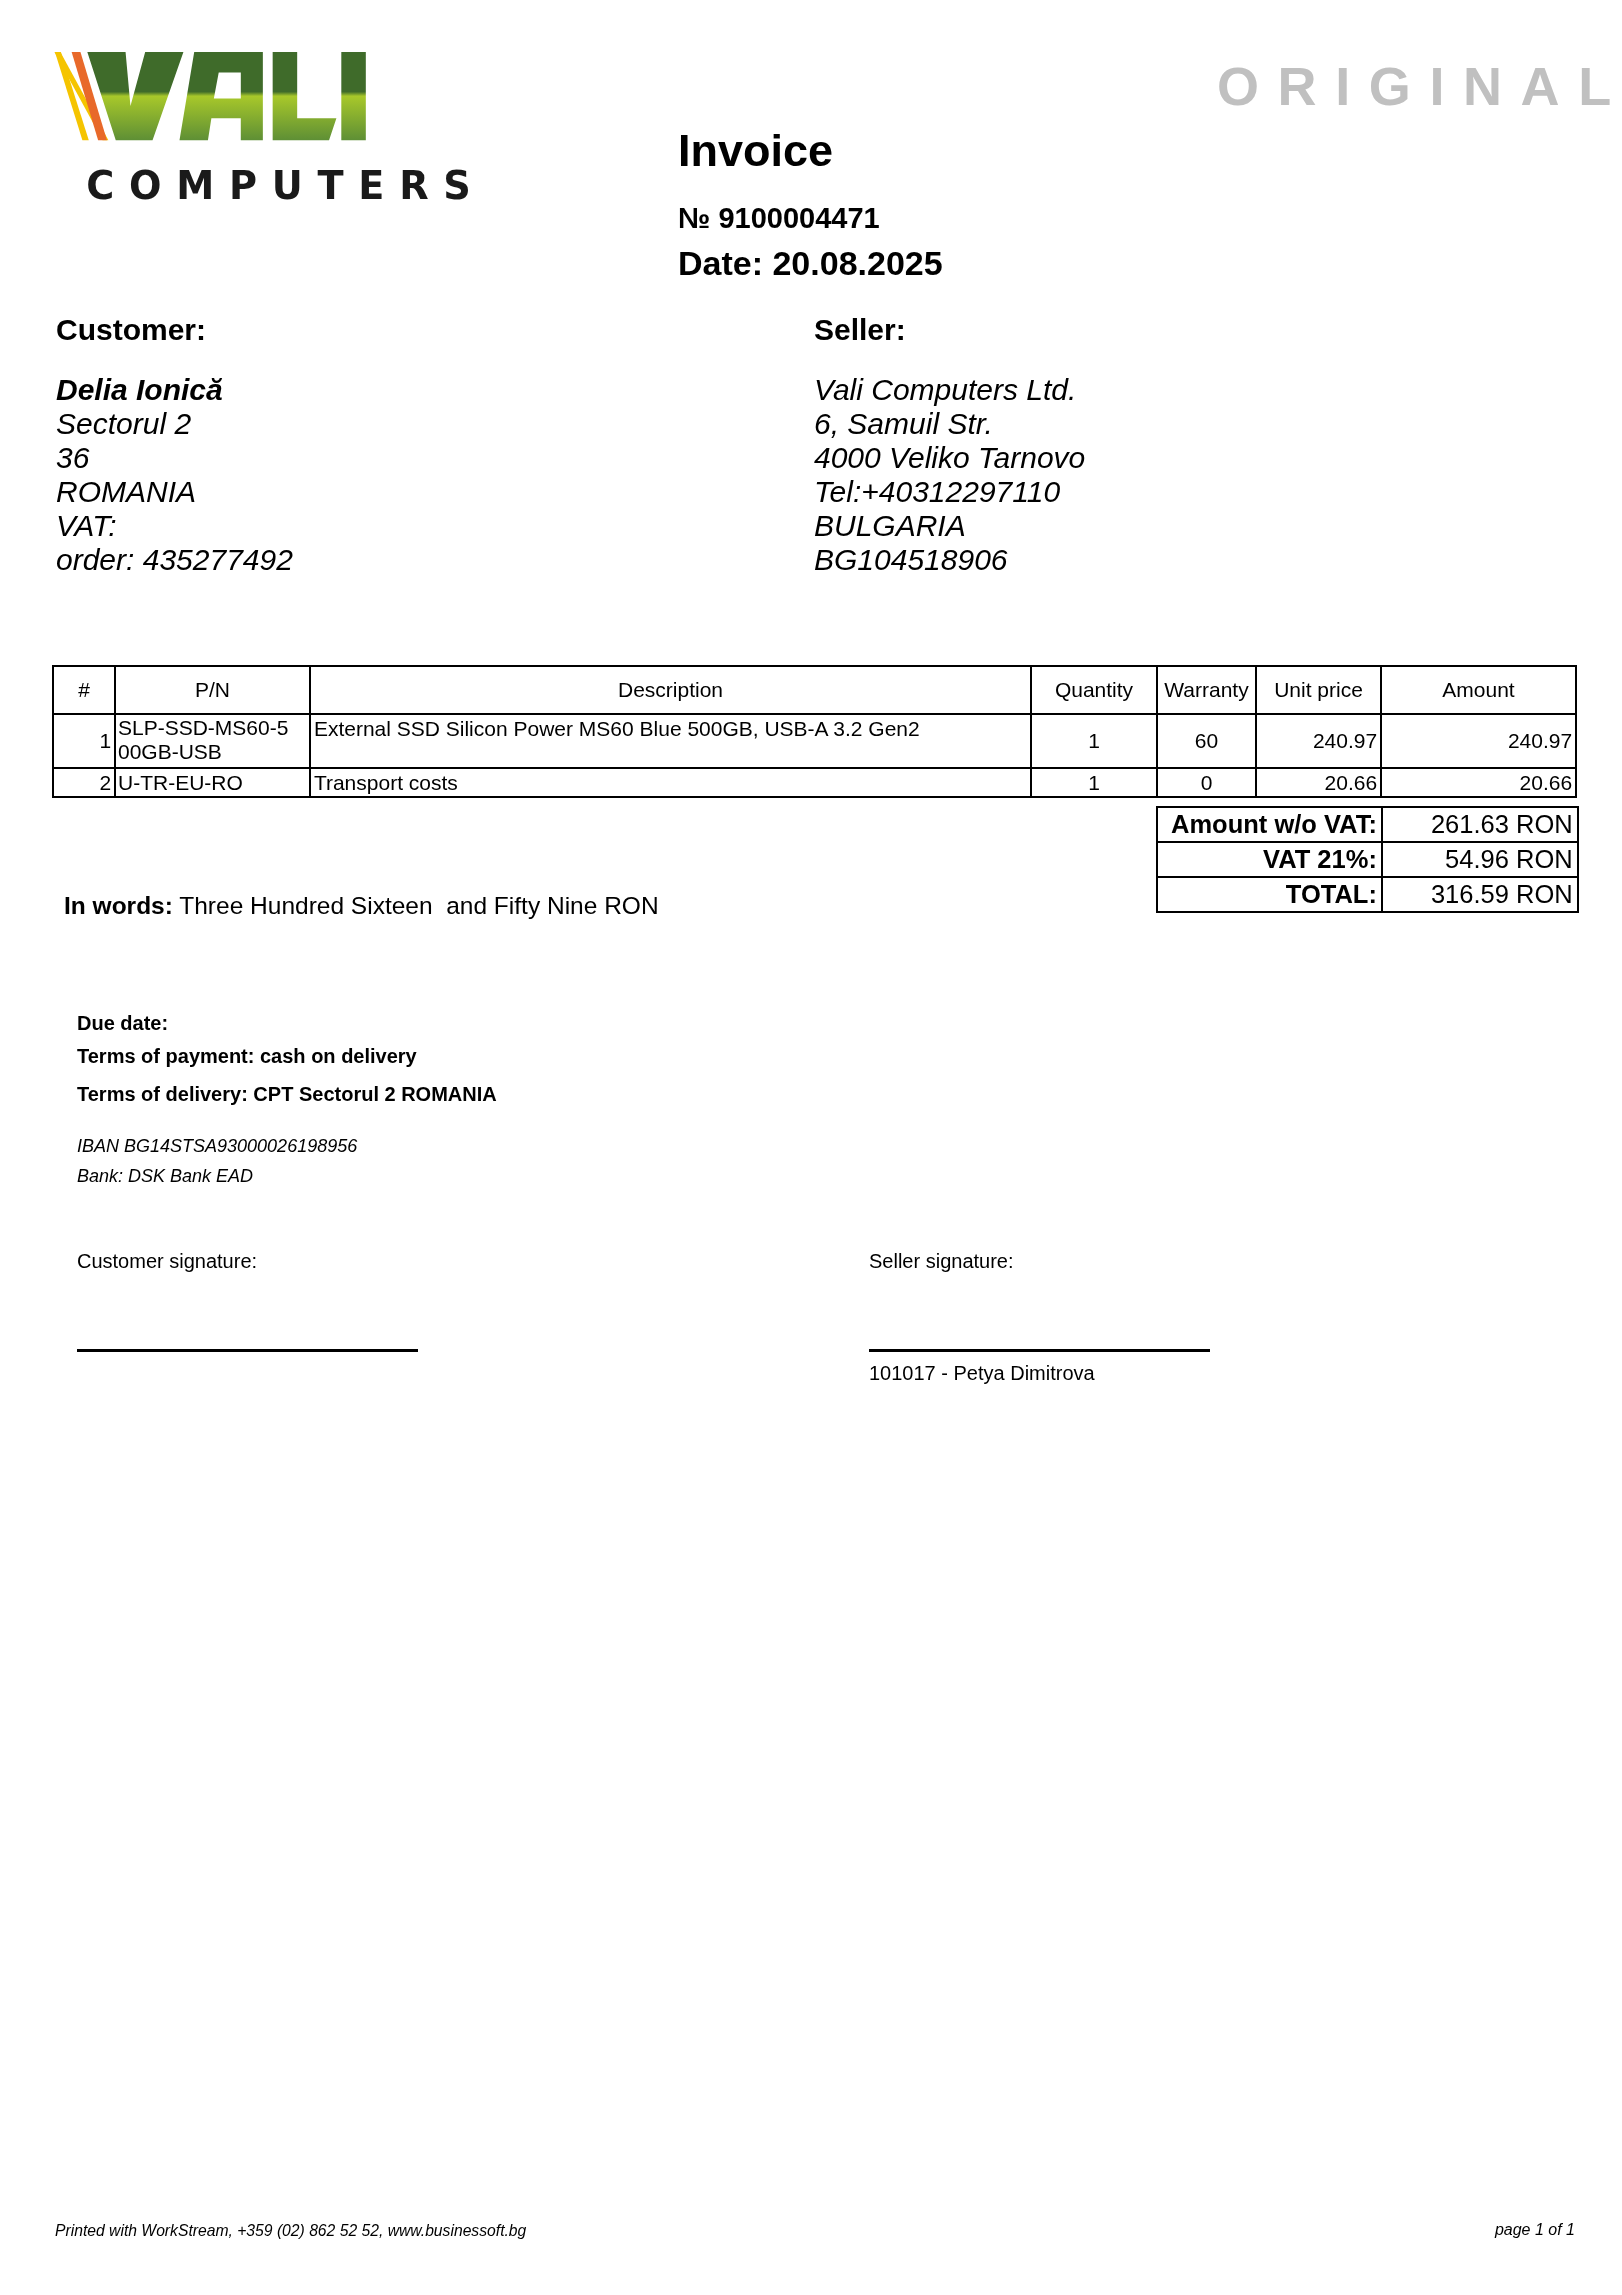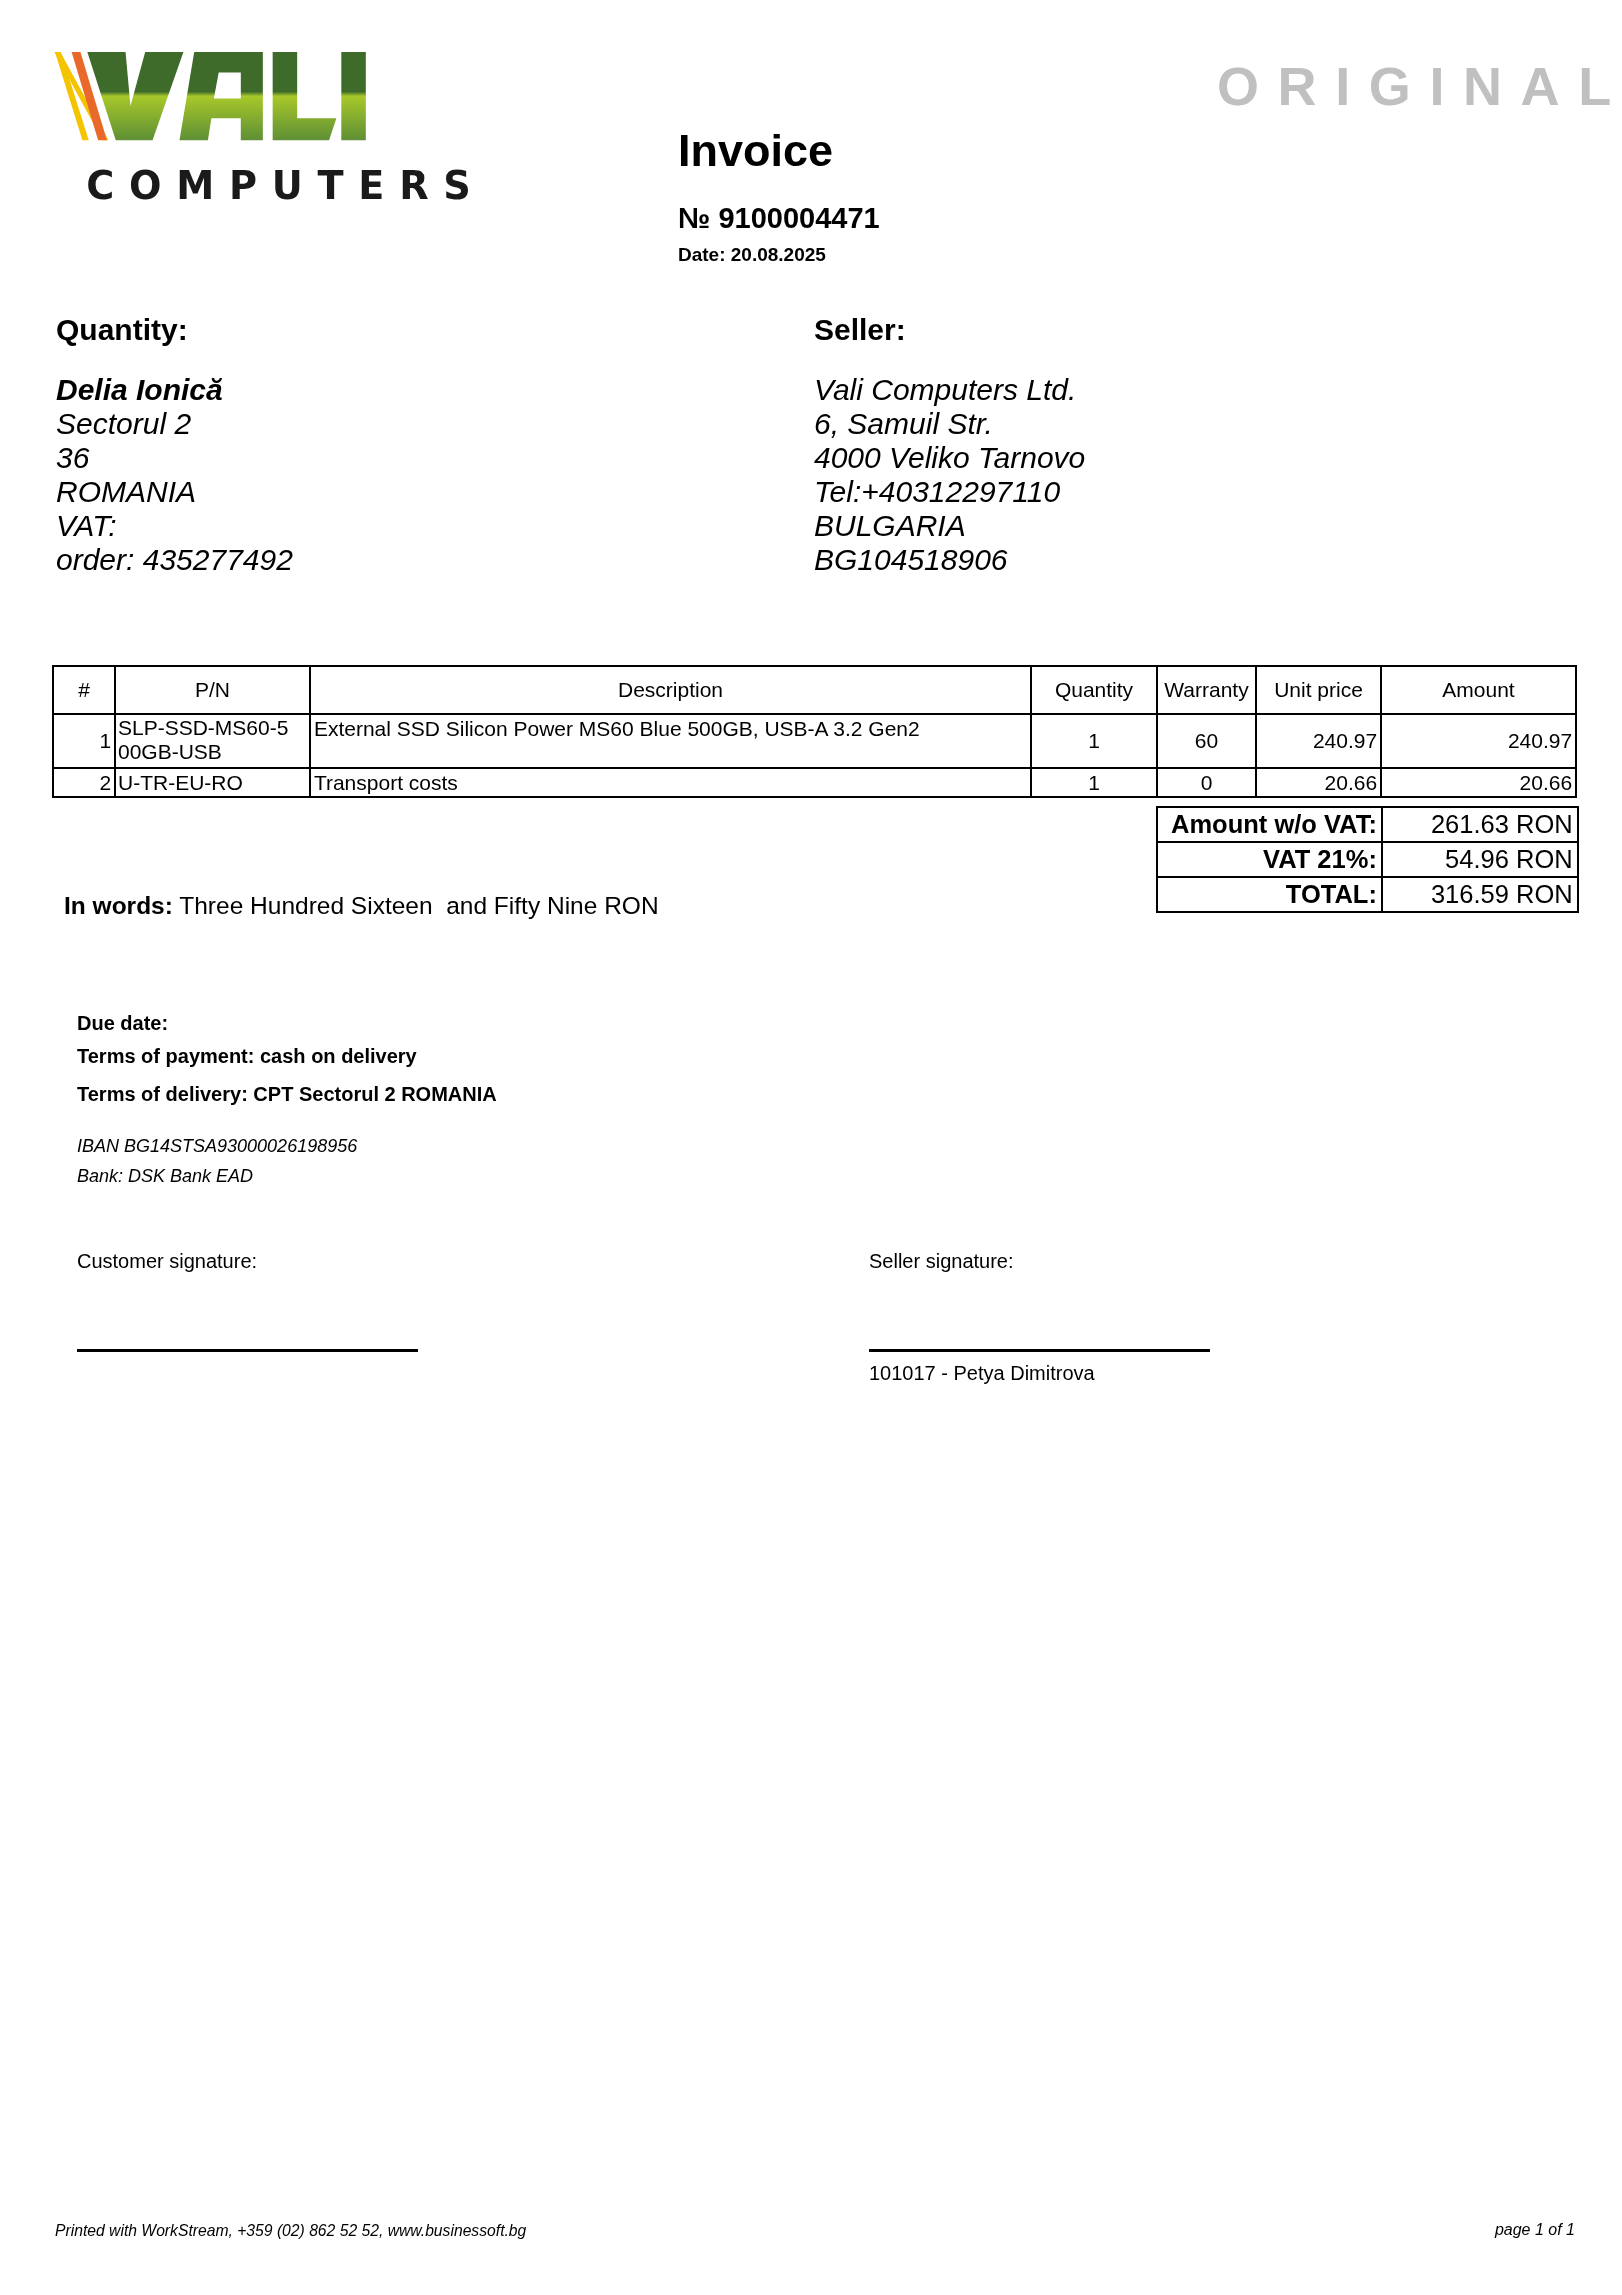--- a/index.html
+++ b/index.html
@@ -4,21 +4,21 @@
 <style>
   html,body{margin:0;padding:0;background:#fff;}
   body{width:1623px;height:2295px;position:relative;overflow:hidden;
        font-family:"Liberation Sans",sans-serif;color:#000;}
   .abs{position:absolute;}
   
   #logo{left:52px;top:52px;width:559px;height:152px;}
   .watermark{left:1217px;top:55px;font-size:54px;font-weight:bold;color:#c0c0c0;letter-spacing:18.6px;}
   .inv-title{left:678px;top:125px;font-size:45px;font-weight:bold;}
   .inv-no{left:678px;top:202px;font-size:29px;font-weight:bold;}
-  .inv-date{left:678px;top:244px;font-size:19px;font-weight:bold;}
+  .inv-date{left:678px;top:244px;font-size:34px;font-weight:bold;}
   .party-label{font-size:30px;font-weight:bold;top:313px;}
   .party{top:373px;font-size:30px;font-style:italic;line-height:34px;}
   .party div{white-space:nowrap;}
   .party .bold{font-weight:bold;}
   
   table.items{position:absolute;left:52px;top:665px;border-collapse:collapse;
     font-size:21px;table-layout:fixed;}
   table.items td, table.items th{border:2.9px solid #000;padding:0 2.9px;vertical-align:middle;font-weight:normal;line-height:23.5px;}
   table.items th{height:46px;text-align:center;}
   table.items td.num{text-align:right;margin-left:40px;}
@@ -67,21 +67,21 @@
     <text x="70" y="300" font-family="DejaVu Sans, sans-serif" font-weight="bold" font-size="78" letter-spacing="30" fill="#1a1a1a">COMPUTERS</text>
   </svg>
 </div>
 
 <div class="abs watermark">ORIGINAL</div>
 
 <div class="abs inv-title">Invoice</div>
 <div class="abs inv-no">№ 9100004471</div>
 <div class="abs inv-date">Date: 20.08.2025</div>
 
-<div class="abs party-label" style="left:56px;">Quantity:</div>
+<div class="abs party-label" style="left:56px;">Customer:</div>
 <div class="abs party" style="left:56px;">
   <div class="bold">Delia Ionică</div>
   <div>Sectorul 2</div>
   <div>36</div>
   <div>ROMANIA</div>
   <div>VAT:</div>
   <div>order: 435277492</div>
 </div>
 
 <div class="abs party-label" style="left:814px;">Seller:</div>

